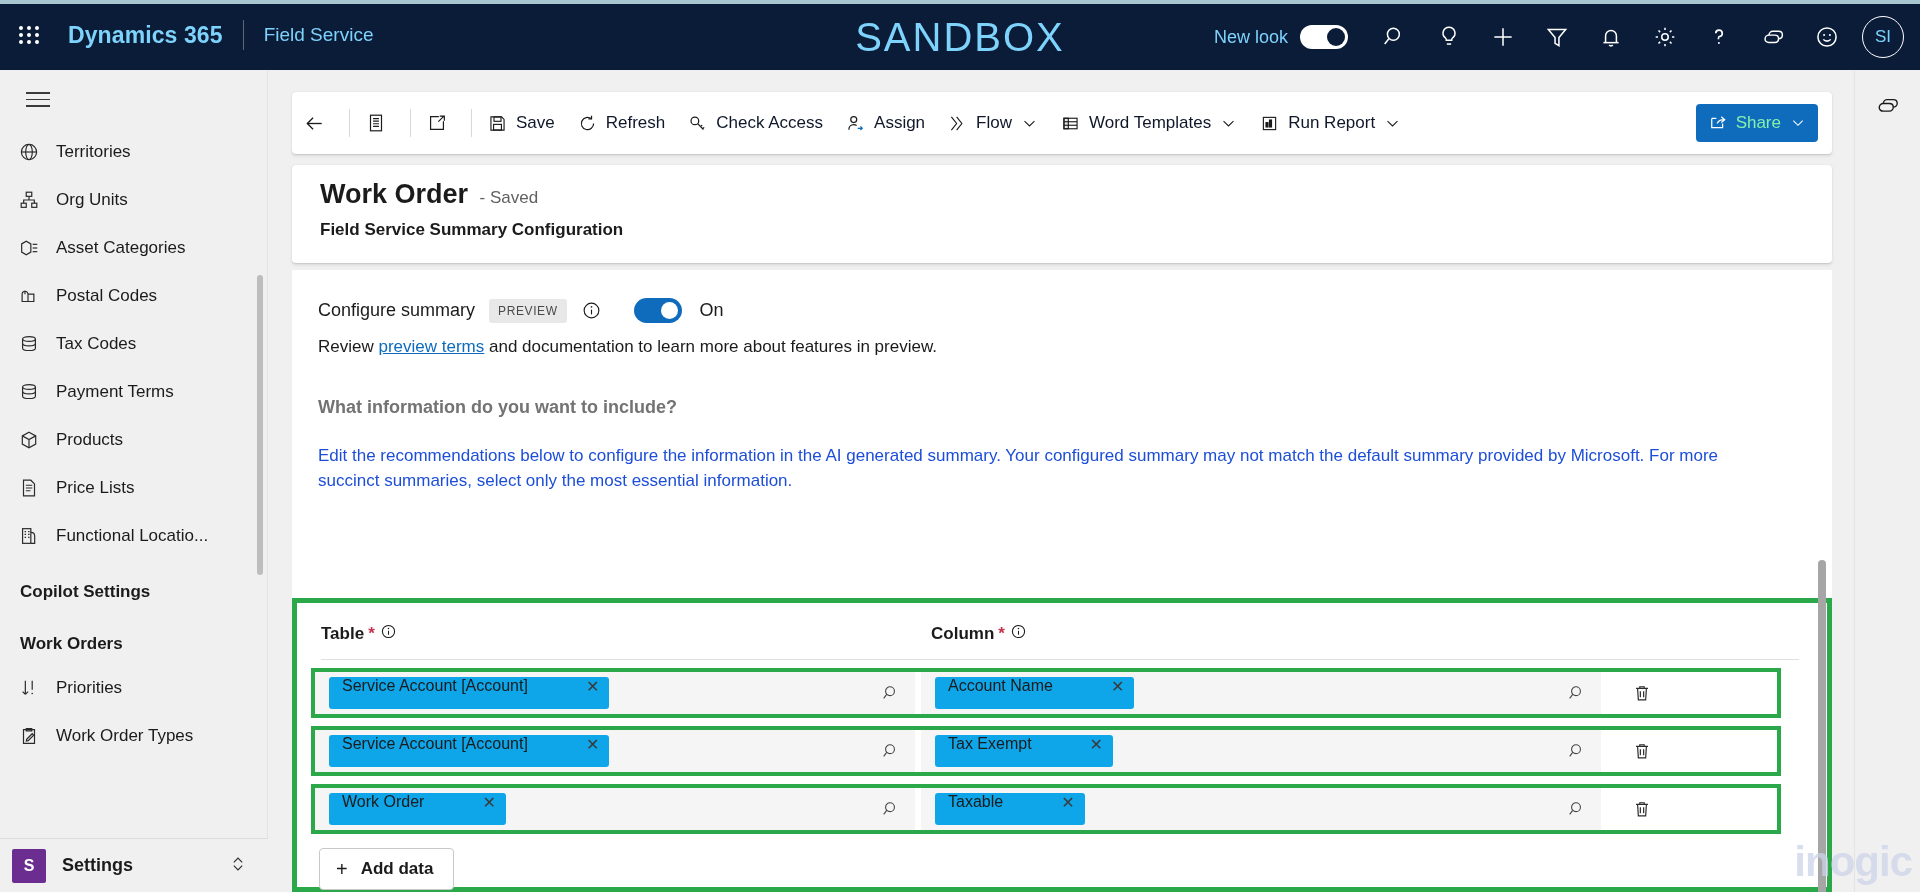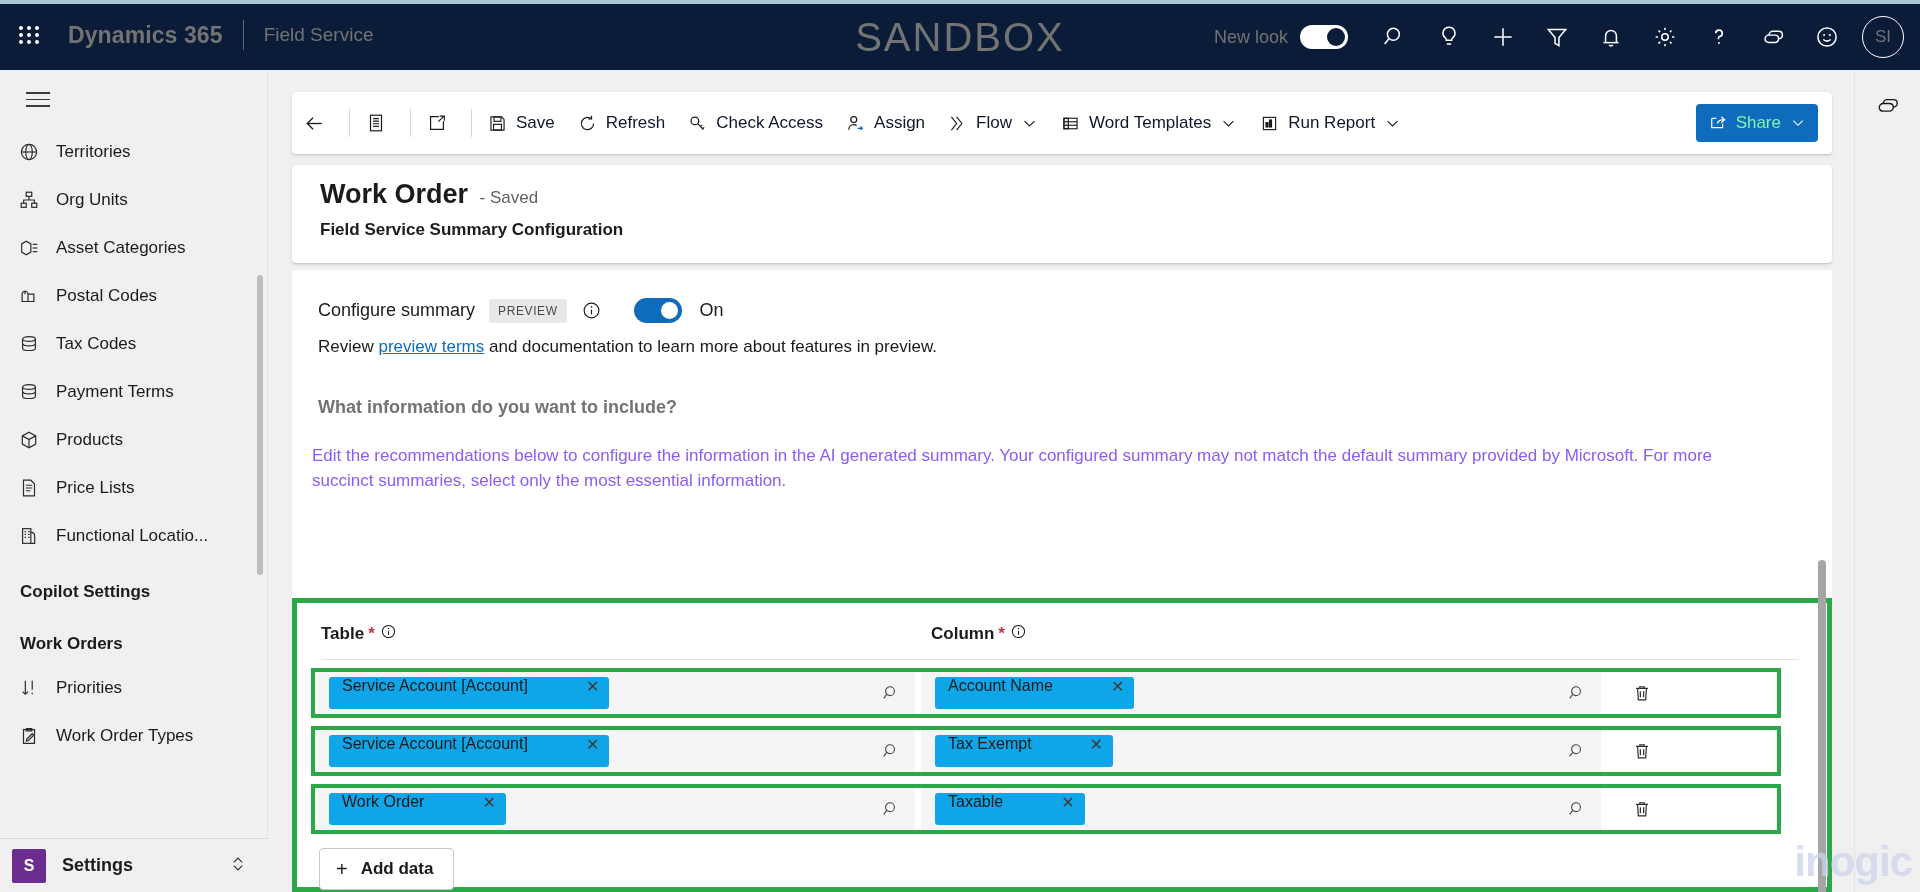--- a/index.html
+++ b/index.html
@@ -8,21 +8,21 @@
     font-family: "Liberation Sans", sans-serif;
     background: #ffffff; overflow: hidden;
   }
 
   
   #app { position: relative; width: 1920px; height: 892px; background: #f0f0f0; }
 
   .topbar {
     position: absolute; top: 0; left: 0; width: 1920px; height: 70px;
     background: #0b1c38; display: flex; align-items: center;
-    color: #737373;
+    color: #7dd3fc;
   }
   .topbar-accent {
     position:absolute; top:0; left:0; width:1920px; height:4px; background:#a8c6d0;
   }
   .waffle {
     width: 58px; height: 70px; display:flex; align-items:center; justify-content:center;
     cursor:pointer;
   }
   .waffle-grid { display:grid; grid-template-columns: repeat(3, 5px); gap:3px; }
   .waffle-grid i { width:4px; height:4px; background:#ffffff; border-radius:50%; display:block;}
@@ -147,21 +147,21 @@
   .cfg-on { margin-left:18px; font-size:18px; color:#1b1b1b; }
   .review-line { padding: 14px 0 0 26px; font-size:17px; color:#1b1b1b; }
   .review-line a { color:#0f6cbd; text-decoration:underline; cursor:pointer; }
 
   .green-dot {
     position:absolute; left:800px; top:400px; width:11px; height:11px; background:#2aa84a;
   }
 
   .q-head { padding: 40px 8px 0 26px; font-size:18px; font-weight:700; color:#737373; }
   .q-desc {
-    padding: 26px 26px 0 20px; font-size:17px; color:#8b5cf6; line-height:1.45; max-width:1500px;
+    padding: 26px 26px 0 26px; font-size:17px; color:#1d4ed8; line-height:1.45; max-width:1500px;
   }
 
   
   .table-outer {
     position:absolute; left:0px; top:328px; width:1540px; height:294px;
     border:5px solid #2aa84a; background:#ffffff;
   }
   .th-row {
     display:flex; padding: 20px 0 0 24px; align-items:center;
   }

